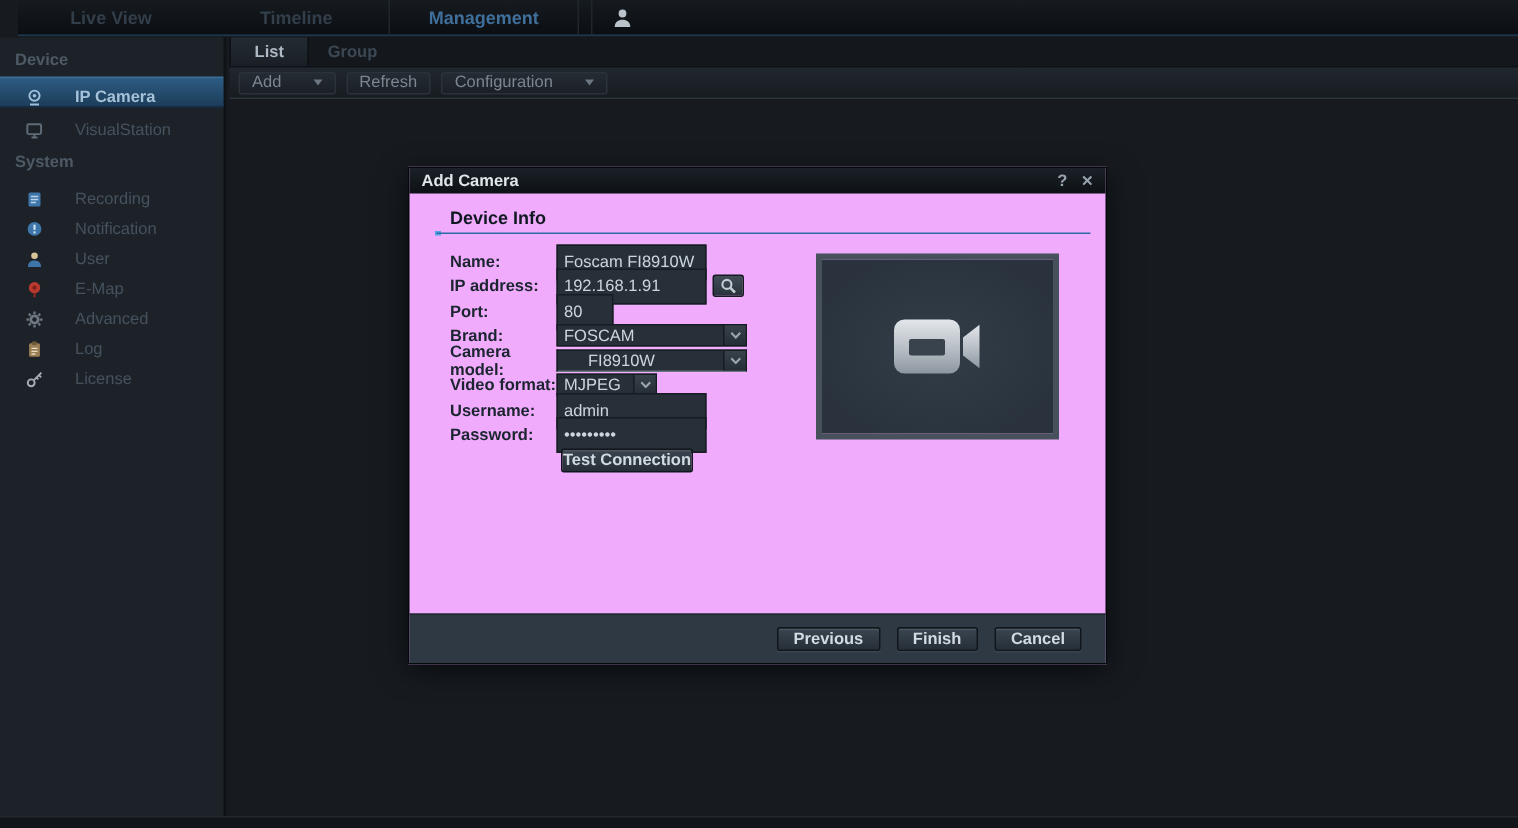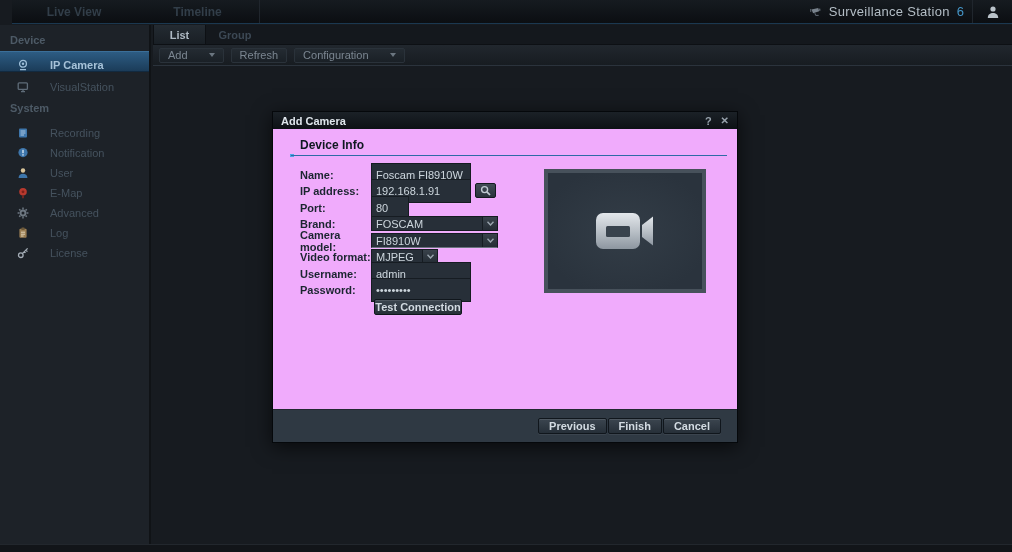--- a/index.html
+++ b/index.html
@@ -133,40 +133,31 @@
   .test-btn { position:absolute; left:101px; top:170px; width:88px; height:16px; }
   .preview {
     position:absolute; left:271px; top:40px; width:162px; height:124px;
     border:4px solid #47515b;
     background:radial-gradient(ellipse at center, #333d47 0%, #2a333d 80%);
     display:flex; align-items:center; justify-content:center;
   }
   .dlg-footer {
     position:absolute; left:0; right:0; bottom:0; height:33px;
     background:#2f3943; border-top:1px solid #212931;
-    display:flex; align-items:center; justify-content:flex-end; gap:1px; padding-right:16px;
+    display:flex; align-items:center; justify-content:flex-end; gap:11px; padding-right:16px;
   }
   .dbtn { height:16px; padding:0 10px; min-width:40px; }
 </style>
 </head>
 <body>
 
 <div class="topbar">
   <div class="nav-item nav-live">Live View</div>
   <div class="nav-item nav-timeline">Timeline</div>
-  <div class="brand">
-    <svg class="sicon" width="16" height="13" viewBox="0 0 16 13">
-      <path d="M2 3.2 L11 1 L12.2 5.6 L4.2 8 Z" fill="#78828c"></path>
-      <path d="M11.6 2.2 L13.6 1.8 L14.2 4.6 L12.2 5 Z" fill="#59636d"></path>
-      <path d="M6.5 8 L7.5 11 L11.5 11" stroke="#6b757f" stroke-width="1.2" fill="none"></path>
-      <rect x="0.4" y="2.4" width="1.2" height="4" fill="#6b757f"></rect>
-    </svg>
-    <span class="brand-text">Surveillance Station</span>
-    <span class="brand-ver">6</span>
-  </div>
+  <div class="nav-item nav-mgmt">Management</div>
   <div class="userbox">
     <svg width="14" height="14" viewBox="0 0 14 14">
       <circle cx="7" cy="4" r="2.6" fill="#bac3ca"></circle>
       <path d="M1.8 13 C1.8 9.6 4.2 8.1 7 8.1 C9.8 8.1 12.2 9.6 12.2 13 Z" fill="#bac3ca"></path>
     </svg>
   </div>
 </div>
 
 <div class="sidebar">
   <div class="side-header">Device</div>
@@ -313,21 +304,21 @@
         <span class="chev">
           <svg width="7" height="5" viewBox="0 0 7 5">
               <path d="M0.5 0.8 L3.5 4 L6.5 0.8" fill="none" stroke="#9aa5ae" stroke-width="1.4"></path>
             </svg>
         </span>
       </div>
     </div>
 
     <div class="frow" style="top:104px">
       <span class="flabel">Camera model:</span>
-      <div class="fselect sel-w" style="border-bottom-color:#6a747e;">
+      <div class="fselect sel-w" style="border-bottom-color:#6a747e;padding-left:16px;">
         <span class="val">FI8910W</span>
         <span class="chev">
           <svg width="7" height="5" viewBox="0 0 7 5">
               <path d="M0.5 0.8 L3.5 4 L6.5 0.8" fill="none" stroke="#9aa5ae" stroke-width="1.4"></path>
             </svg>
         </span>
       </div>
     </div>
 
     <div class="frow" style="top:120px">

